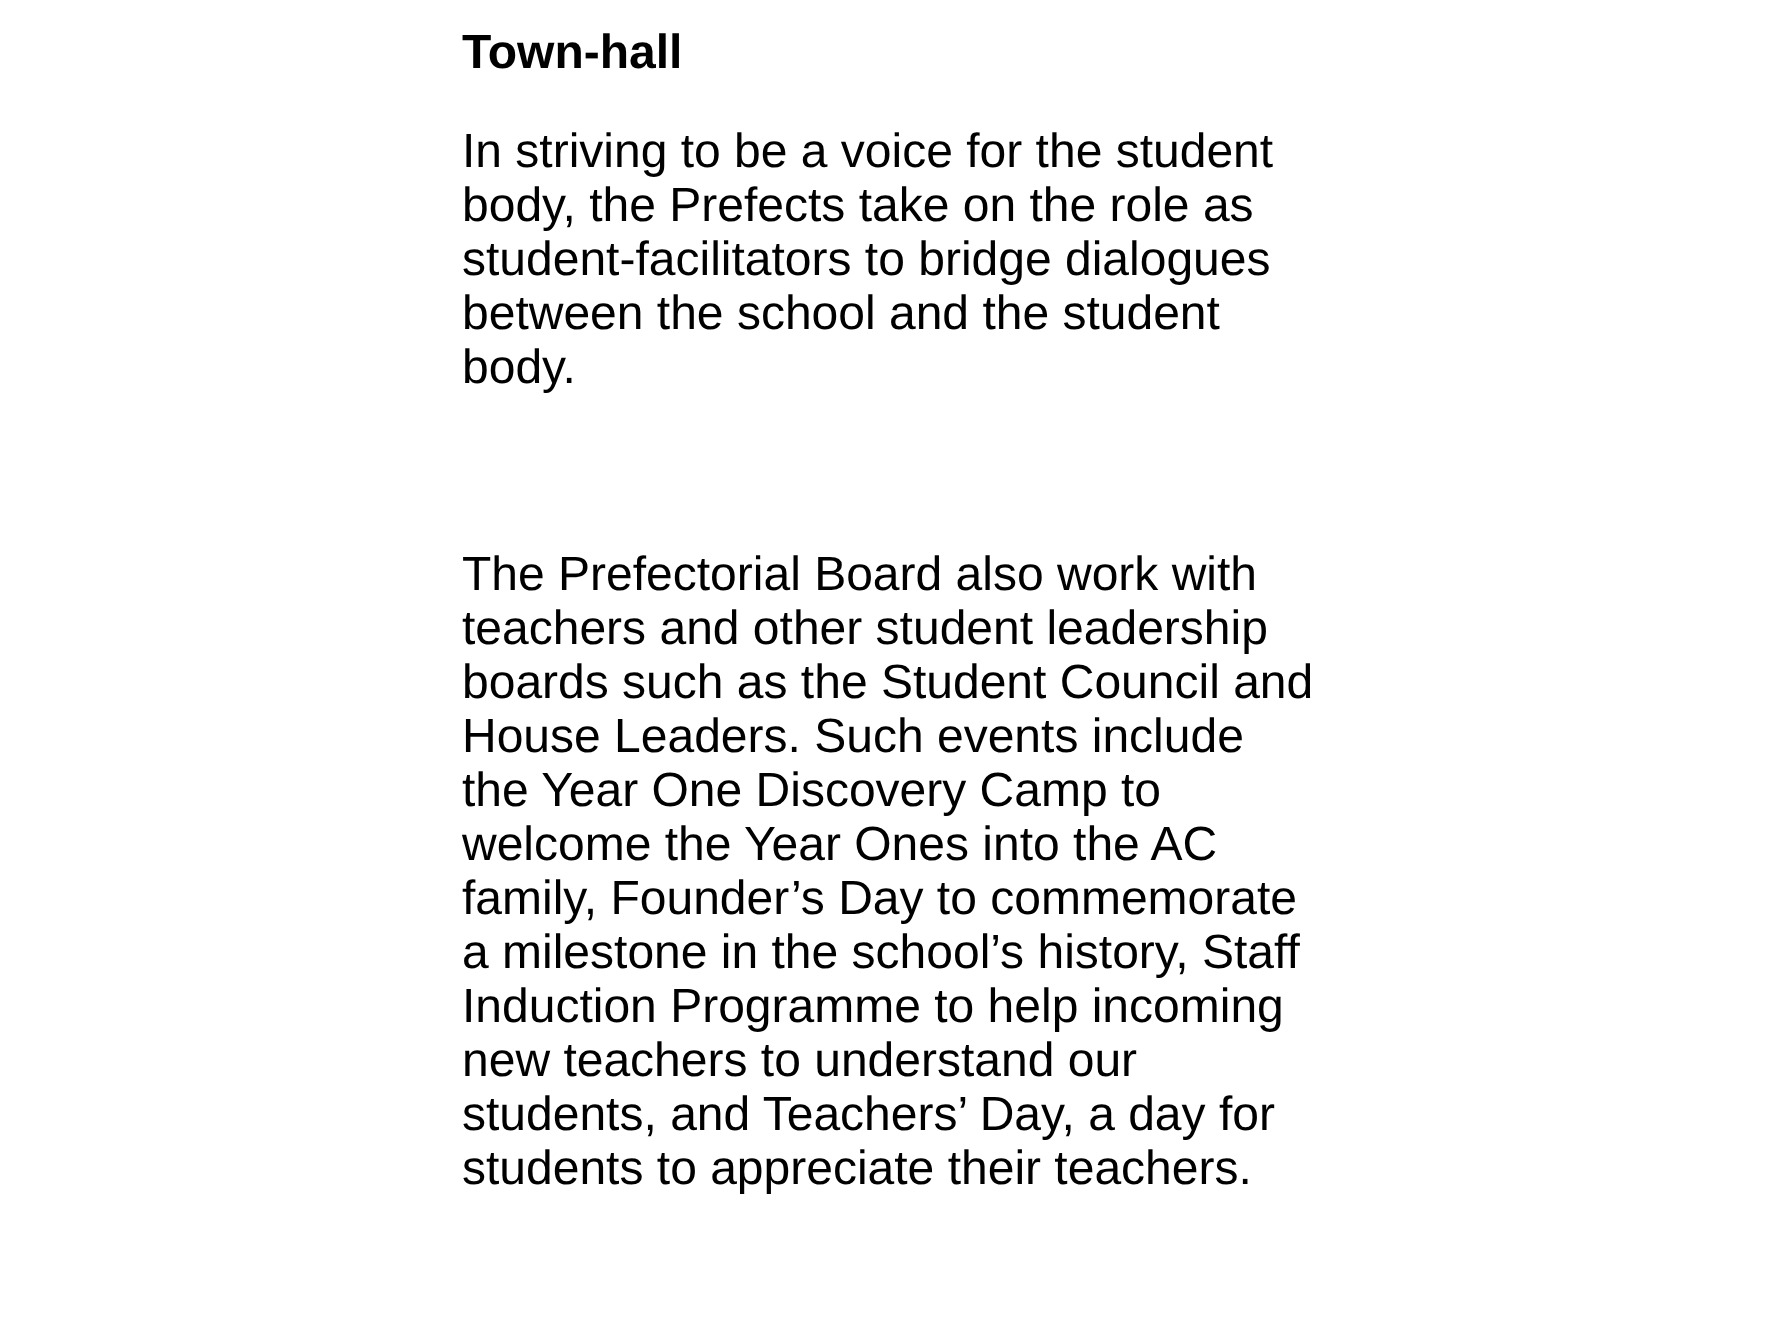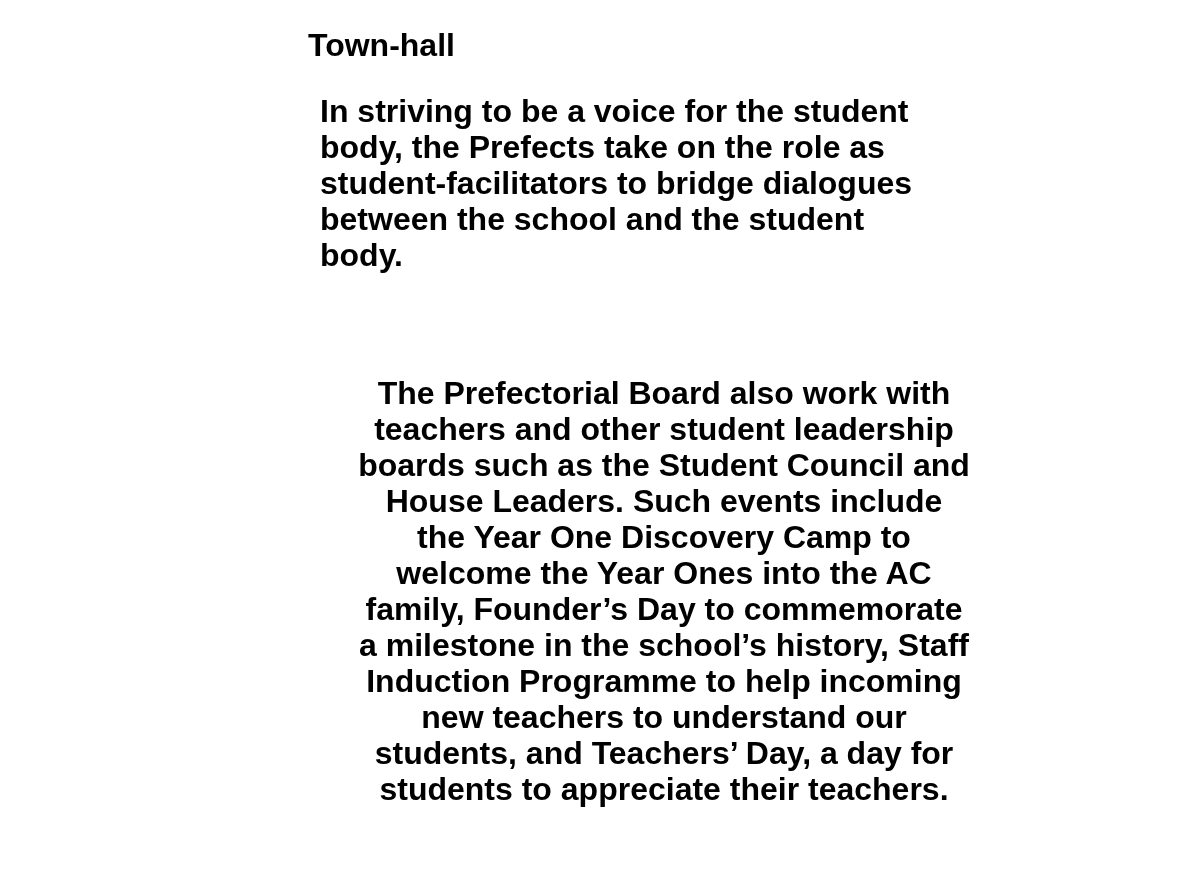--- a/index.html
+++ b/index.html
@@ -11,44 +11,43 @@
     height: 887px;
     background: #ffffff;
     color: #000000;
     font-family: "Liberation Sans", sans-serif;
     overflow: hidden;
     position: relative;
   }
   .content {
     position: absolute;
     left: 308px;
-    top: 27px;
+    top: 16px;
     width: 700px;
   }
   .section-heading {
     font-size: 32px;
     line-height: 36px;
     font-weight: bold;
     margin: 0;
     letter-spacing: 0;
   }
   .section-paragraph {
     font-size: 32px;
     line-height: 36px;
-    font-weight: bold;
-    margin: 30px 0 0 12px;
+    font-weight: normal;
+    margin: 30px 0 0 0;
     white-space: pre-line; 
     letter-spacing: 0;
   }
   .text-section + .text-section {
     margin-top: 102px;
   }
   .text-section + .text-section .section-paragraph {
     margin-top: 32px;
-    text-align: center;
   }
 </style>
 </head>
 <body>
 
 <main class="content">
 
   <section class="text-section">
     <h2 class="section-heading">Town-hall</h2>
     <p class="section-paragraph">In striving to be a voice for the student

